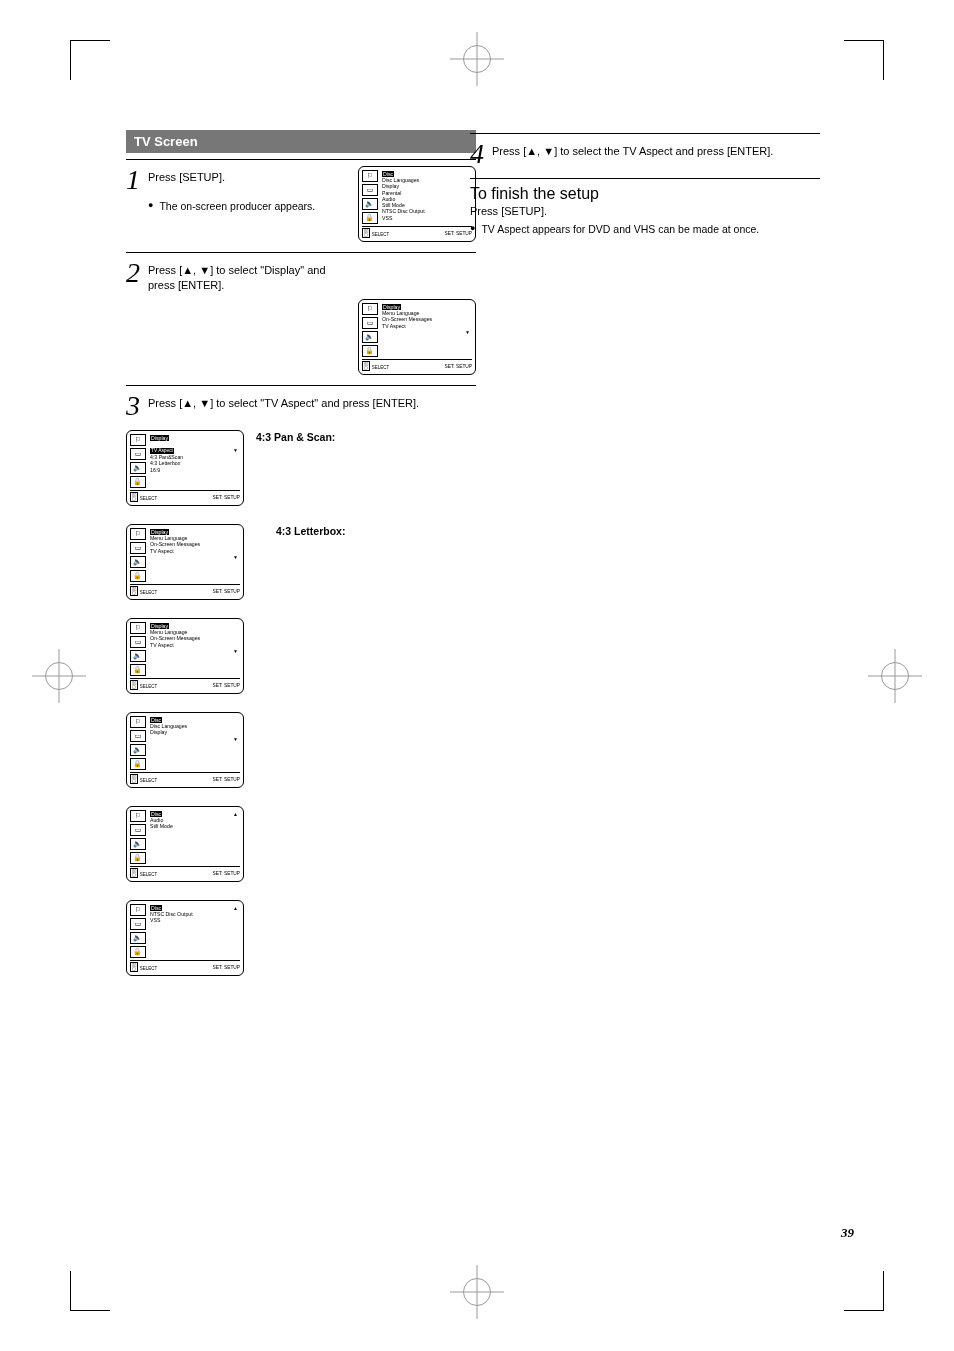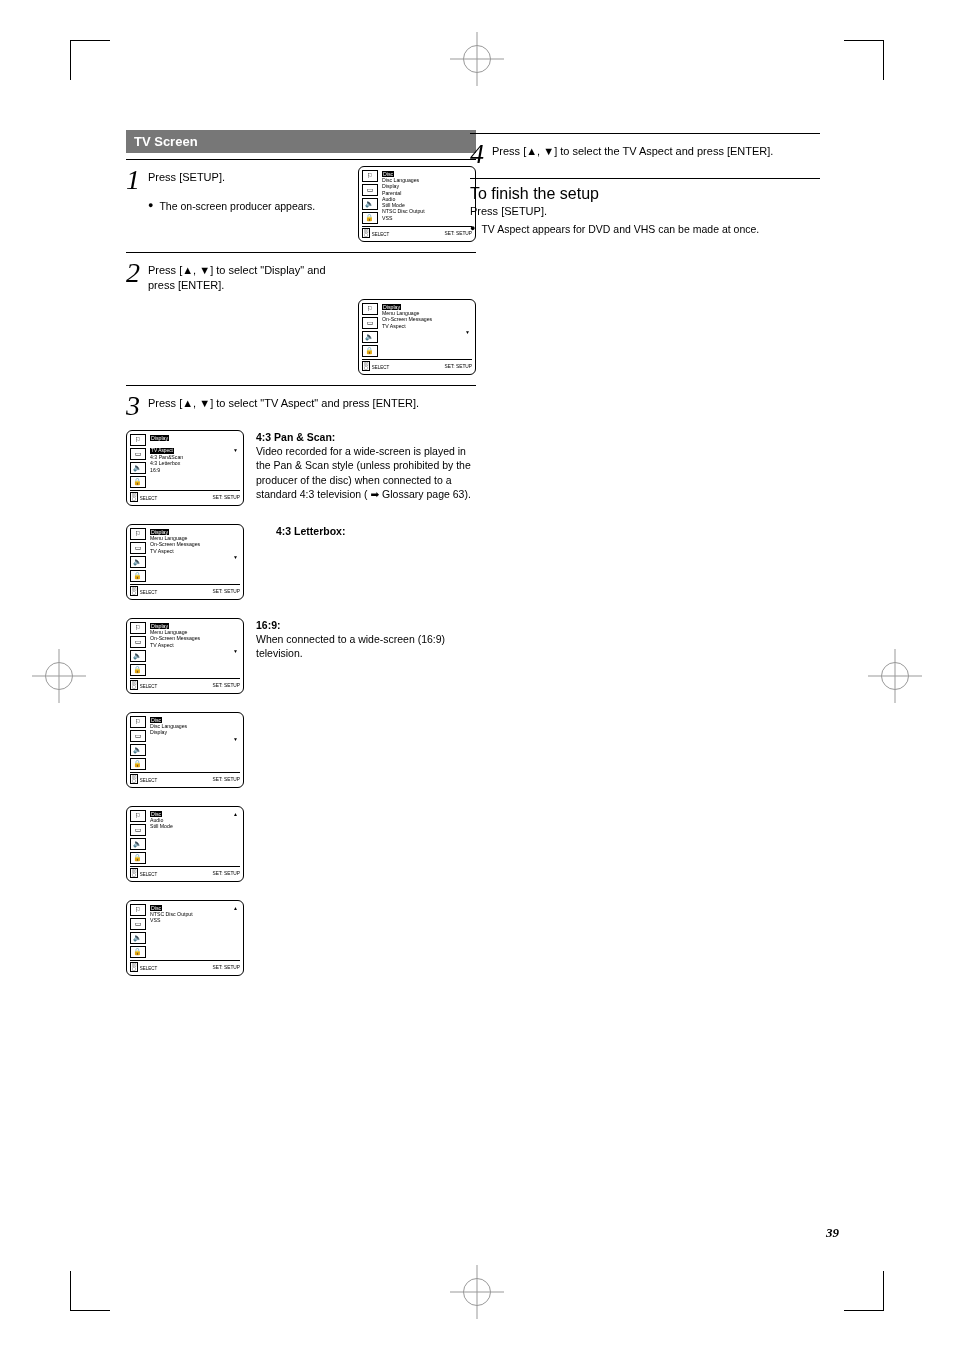--- a/index.html
+++ b/index.html
@@ -304,21 +304,20 @@
               <div>16:9</div>
             </div>
           </div>
           <div class="osd-footer">
             <span class="osd-sel"><span class="osd-sel-block">▯▯<br>▢</span> <span>SELECT</span></span>
             <span>SET: SETUP</span>
           </div>
         </div>
         <div class="osd-desc pairs">
           <div class="item-title">4:3 Pan &amp; Scan:</div>
-          <div>Video recorded for a wide-screen is played in the Pan &amp; Scan style (unless prohibited by the producer of the disc) when connected to a standard 4:3 television ( ➡ Glossary page 63).</div>
         </div>
       </div>
 
       <div class="osd-pair osd-box" style="margin-top:18px;gap:32px;">
         <div class="osd osd-box">
           <div class="osd-inner">
             <div class="osd-tabs">
               <div class="osd-tab">⚐</div>
               <div class="osd-tab">▭</div>
               <div class="osd-tab">🔈</div>
@@ -357,24 +356,20 @@
               <div>On-Screen Messages</div>
               <div>TV Aspect</div>
               <div class="arrow-r">▼</div>
             </div>
           </div>
           <div class="osd-footer">
             <span class="osd-sel"><span class="osd-sel-block">▯▯<br>▢</span> <span>SELECT</span></span>
             <span>SET: SETUP</span>
           </div>
         </div>
-        <div class="osd-desc pairs">
-          <div class="item-title">16:9:</div>
-          <div>When connected to a wide-screen (16:9) television.</div>
-        </div>
       </div>
 
       <div class="osd osd-box" style="margin-top:18px;width:118px;">
         <div class="osd-inner">
           <div class="osd-tabs">
             <div class="osd-tab">⚐</div>
             <div class="osd-tab">▭</div>
             <div class="osd-tab">🔈</div>
             <div class="osd-tab">🔒</div>
           </div>
@@ -448,13 +443,13 @@
     <div style="font-weight:normal;font-size:16px;">To finish the setup</div>
     <div style="font-size:11px;margin-top:2px;">Press [SETUP].</div>
     <div class="bullet-row" style="margin-top:6px;">
       <span class="bullet">●</span>
       <span>TV Aspect appears for DVD and VHS can be made at once.</span>
     </div>
   </div>
 
 </div>
 
-<div style="position:absolute;bottom:110px;right:115px;font-size:13px;font-weight:bold;font-style:italic;font-family:Georgia,serif;">39</div>
+<div style="position:absolute;bottom:110px;right:100px;font-size:13px;font-weight:bold;font-style:italic;font-family:Georgia,serif;">39</div>
 
 </body></html>

